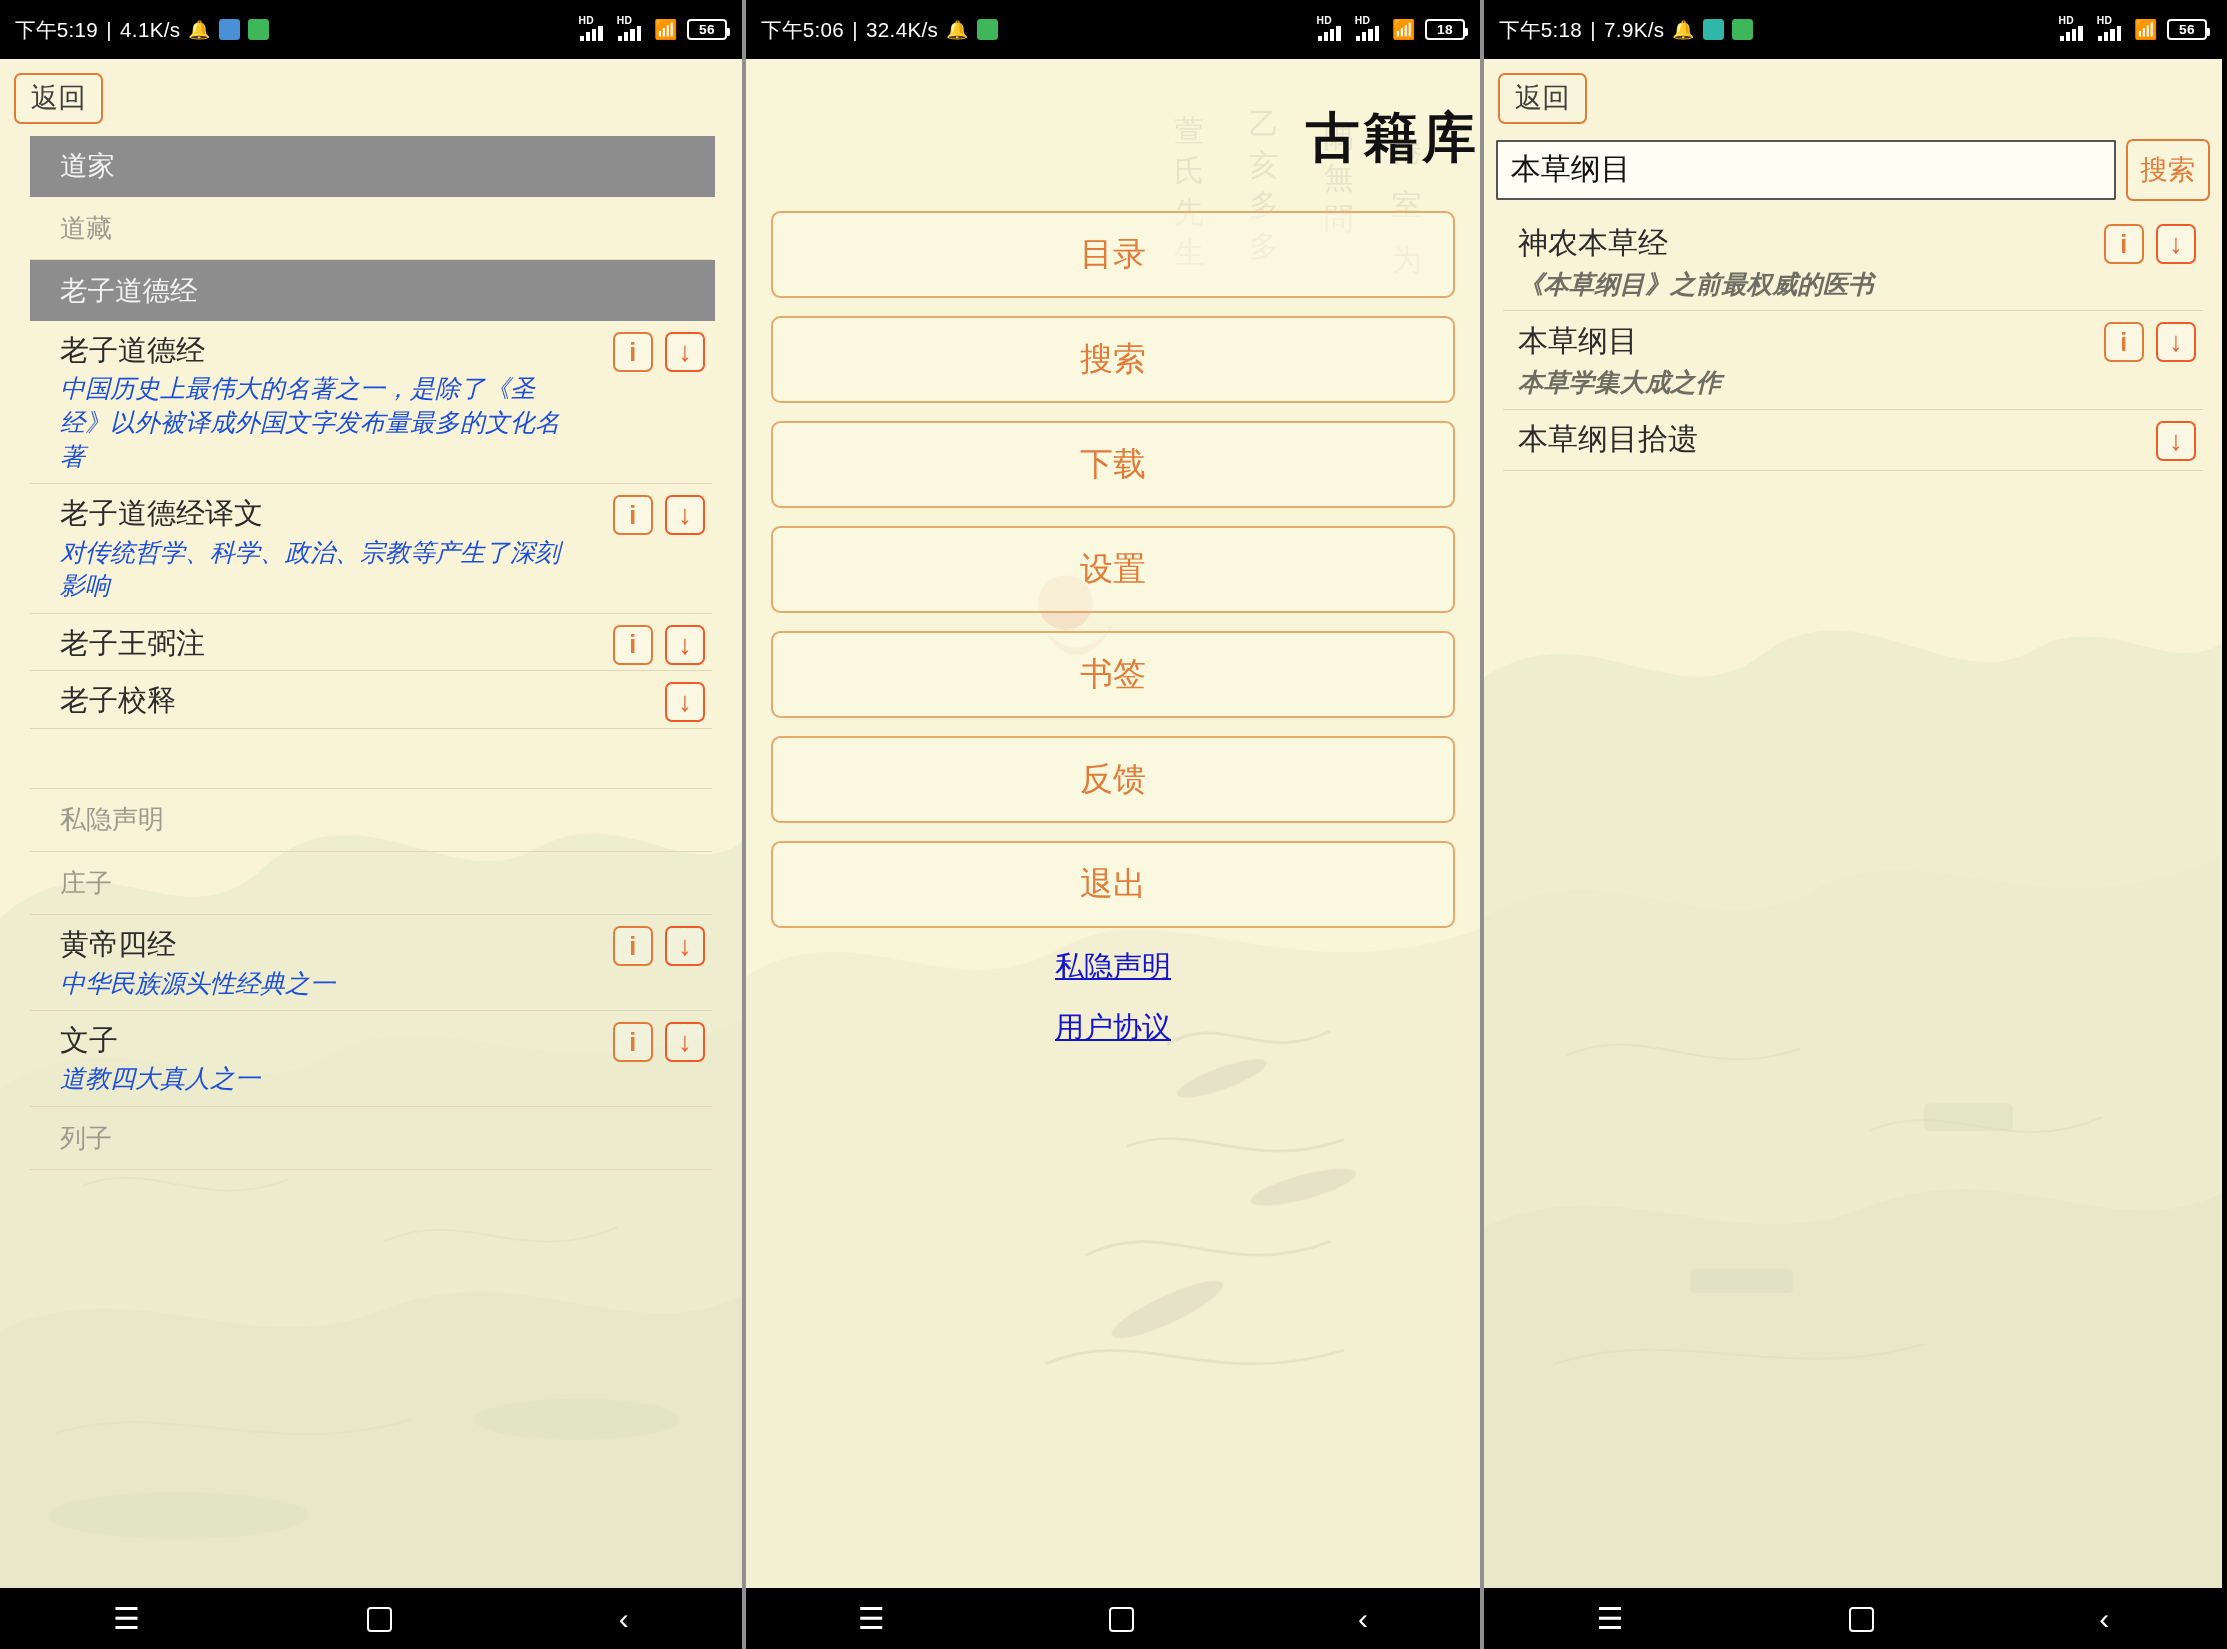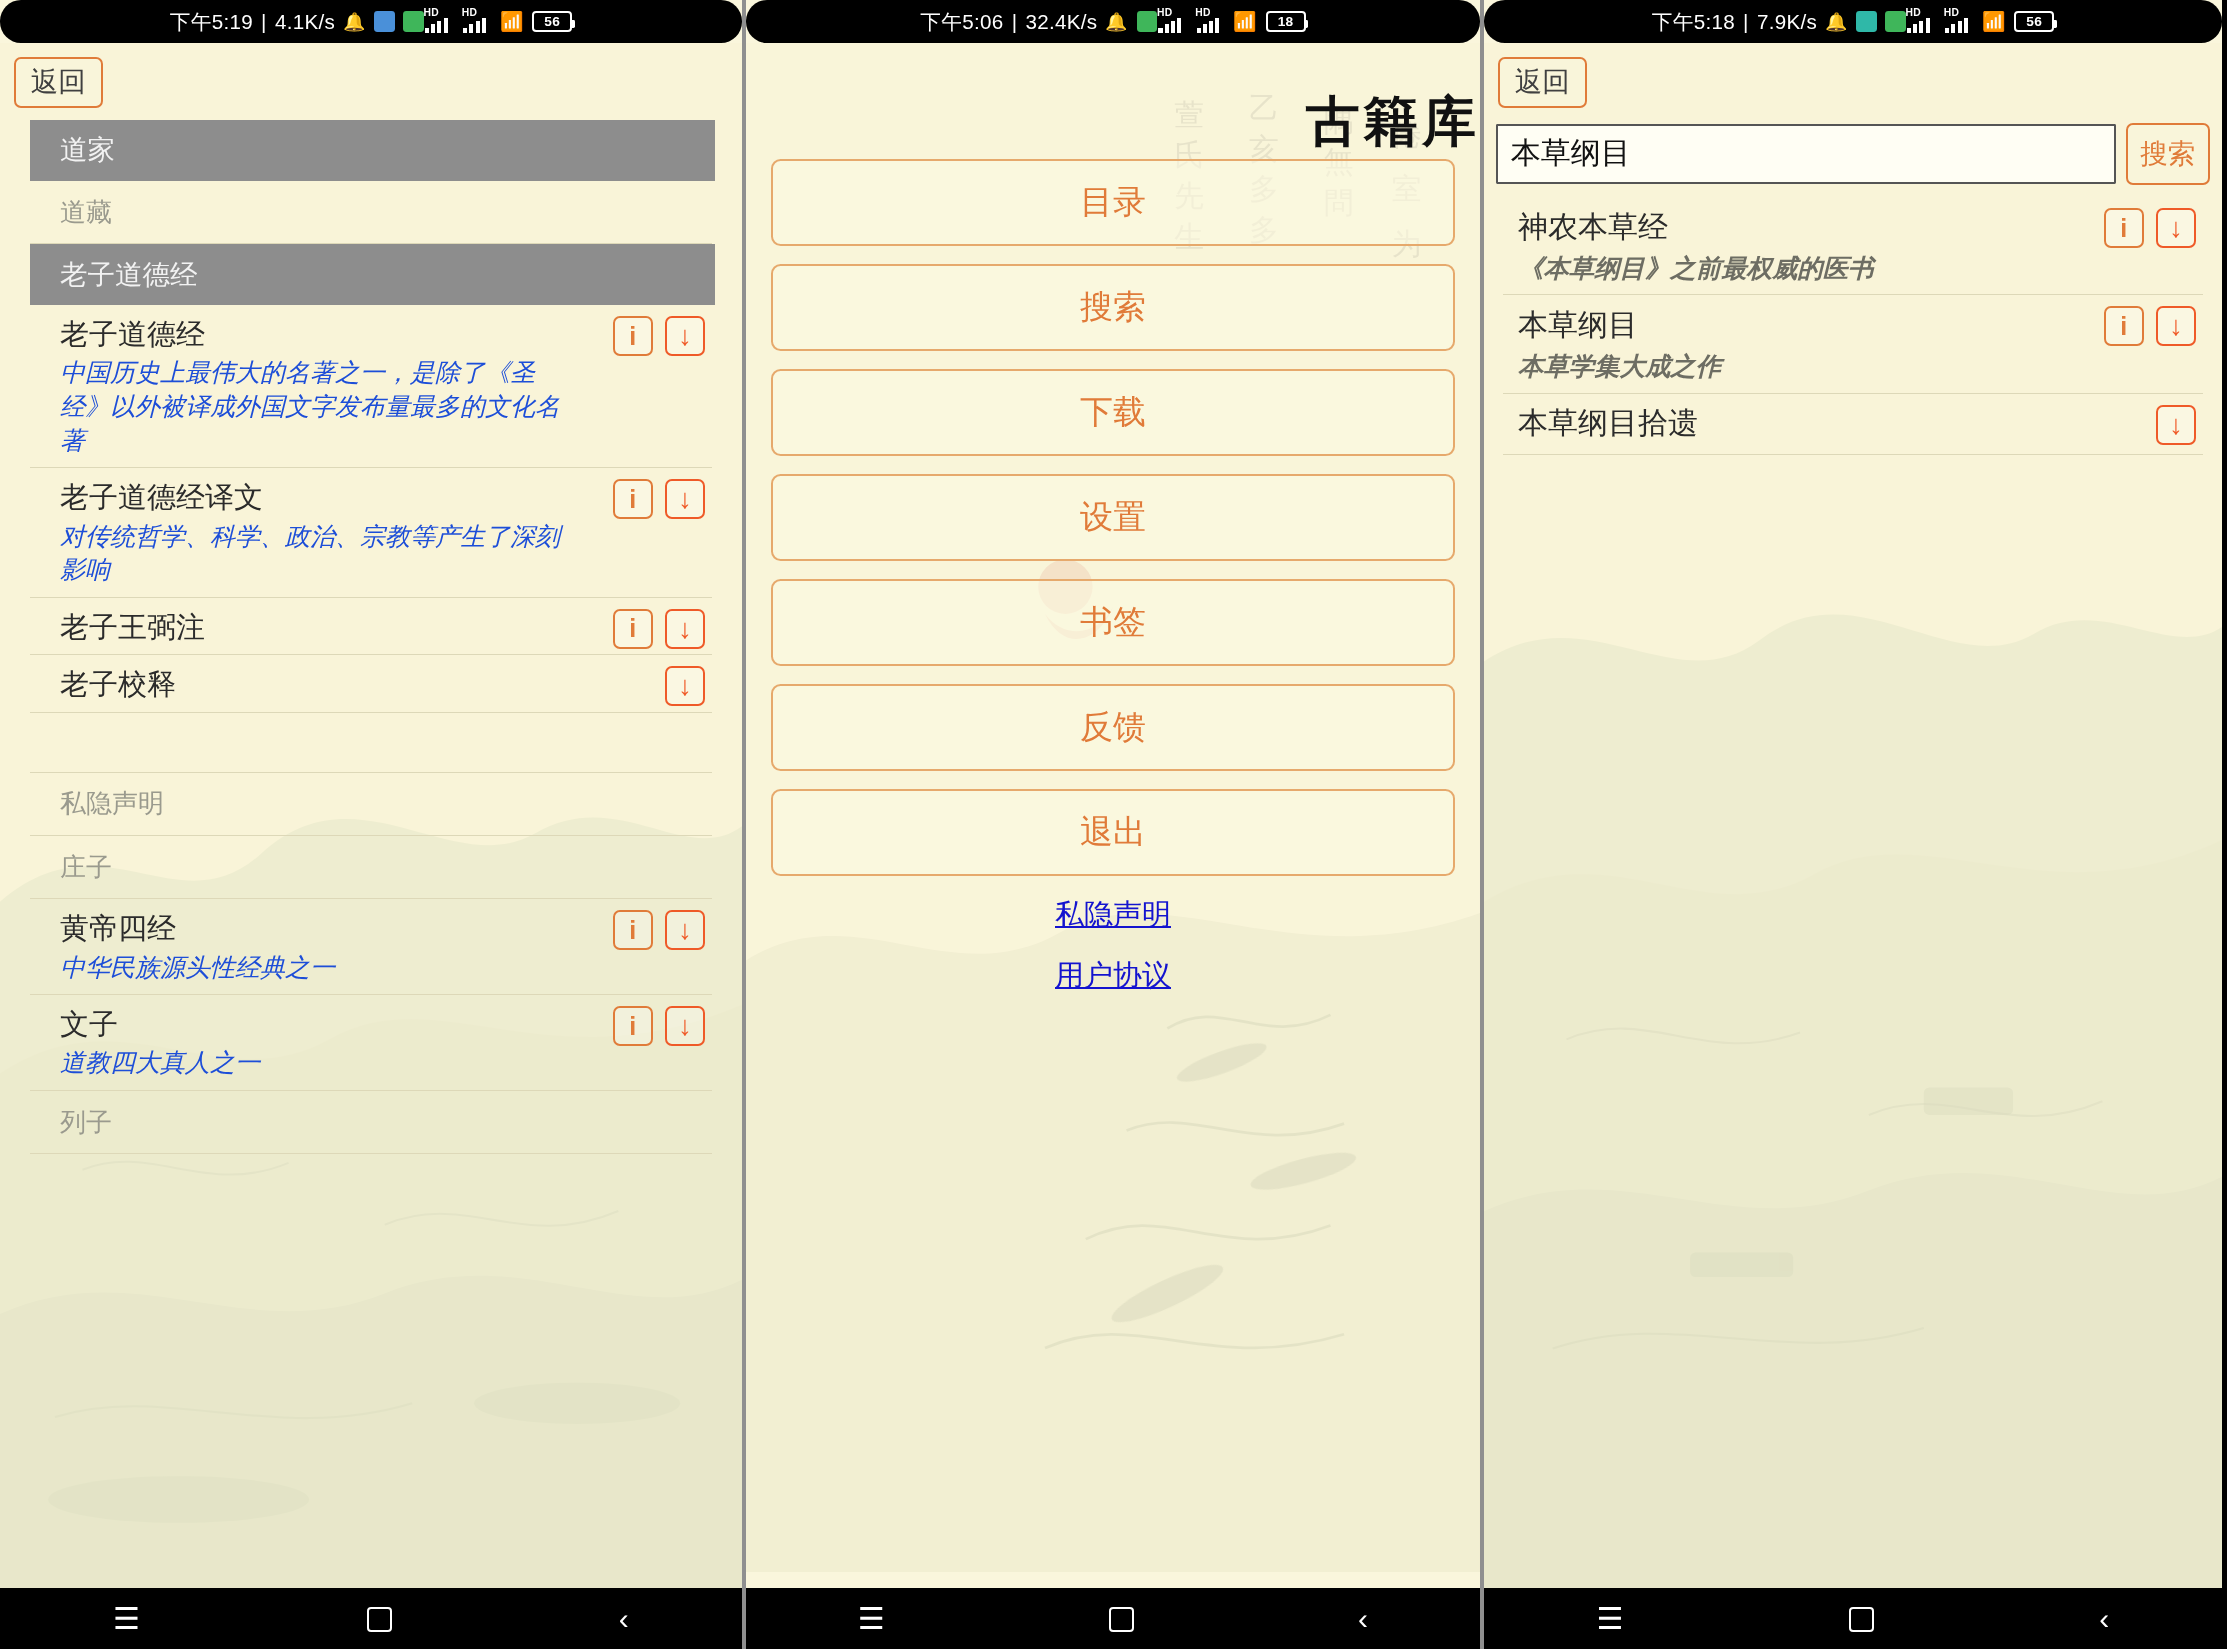--- a/index.html
+++ b/index.html
@@ -17,31 +17,30 @@
     overflow: hidden;
     display: flex;
     flex-direction: column;
   }
   .panel-1 { width: 742px; }
   .panel-2 { width: 742px; border-left: 4.1px solid #8f8f8f; border-right: 4.1px solid #8f8f8f;}
   .panel-3 { width: 738px; }
 
   
   .statusbar {
-    height: 43px;
+    height: 59px;
     background: #000;
     color: #fff;
     display: flex;
     align-items: center;
-    justify-content: center;
+    justify-content: space-between;
     padding: 0 15px;
     font-size: 20.6px;
     flex: none;
     letter-spacing: 0.3px;
-    border-radius: 21px;
   }
   .sb-left { display: flex; align-items: center; gap: 8.2px; white-space: nowrap; }
   .sb-right { display: flex; align-items: center; gap: 8.2px; }
   .sb-icon { display: inline-block; }
   .ic-bell { font-size: 18px; }
   .ic-sq { width: 20.6px; height: 20.6px; border-radius: 3.4px; display: inline-block; }
   .ic-sq.blue { background: #4a90d9; }
   .ic-sq.green { background: #3fb65a; }
   .ic-sq.teal { background: #2fb8a8; }
   .hd-sig { position: relative; display: inline-block; width: 30px; height: 22px; }
@@ -137,21 +136,21 @@
   }
   .btn-dl { color: #ef5a28; border-color: #ef5a28; font-size: 27.5px; }
 
   
   .app-title {
     position: relative; z-index: 3;
     text-align: right;
     font-size: 54px; font-weight: bold; color: #111;
     margin-top: 43px; letter-spacing: 4.1px; padding-left: 12px;
   }
-  .menu { position: relative; z-index: 3; padding: 0 25px; }
+  .menu { position: relative; z-index: 3; margin-top: 36px; padding: 0 25px; }
   .menu-btn {
     border: 2.1px solid #e6a96c;
     border-radius: 9.6px;
     color: #e07b39;
     font-size: 33px;
     text-align: center;
     padding: 19px 0;
     margin-bottom: 18px;
     background: rgba(252,249,226,0.55);
   }

